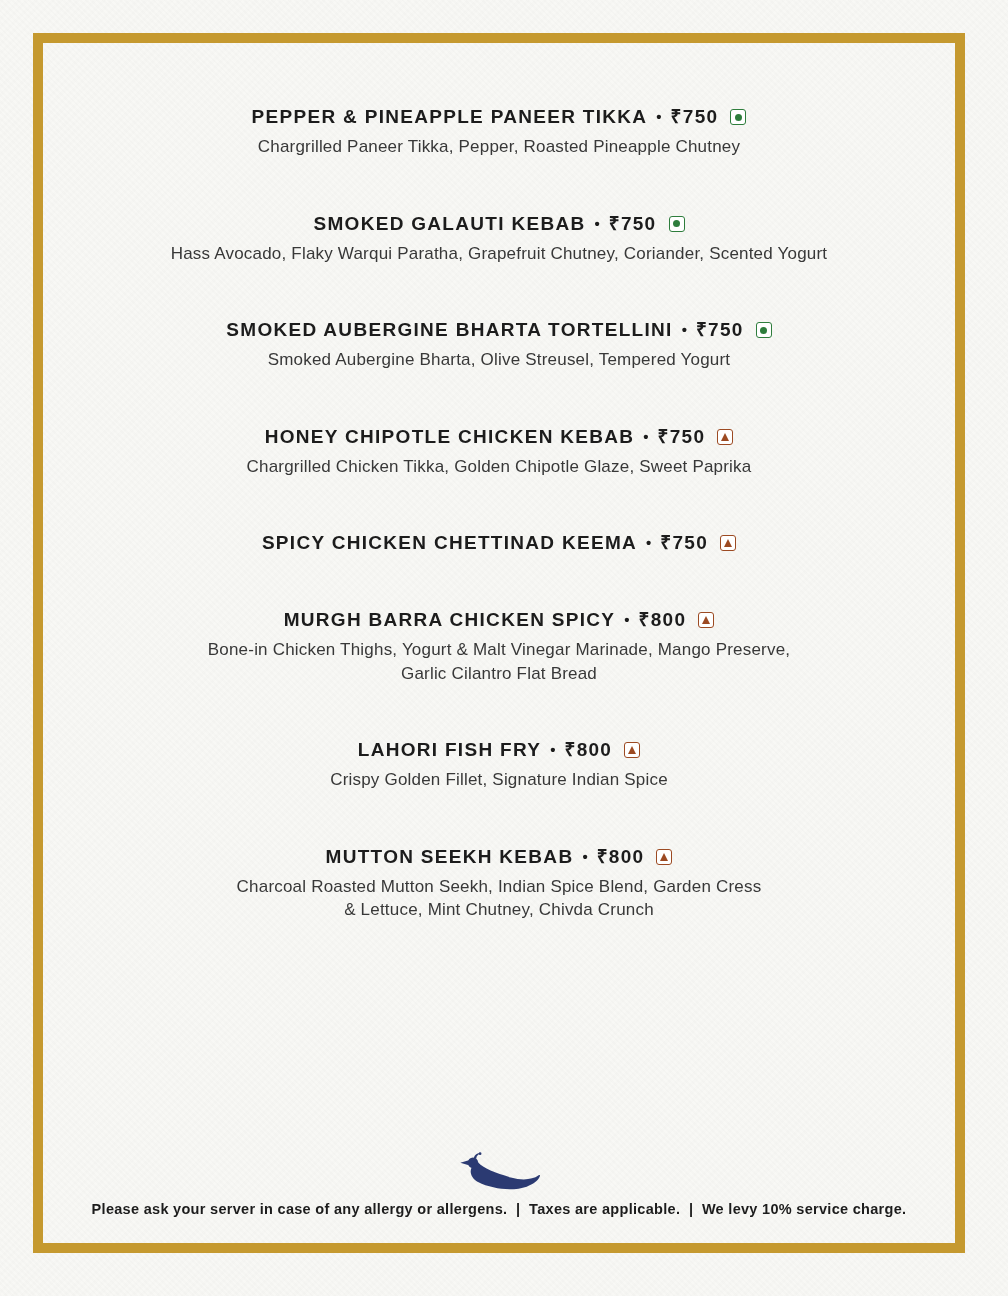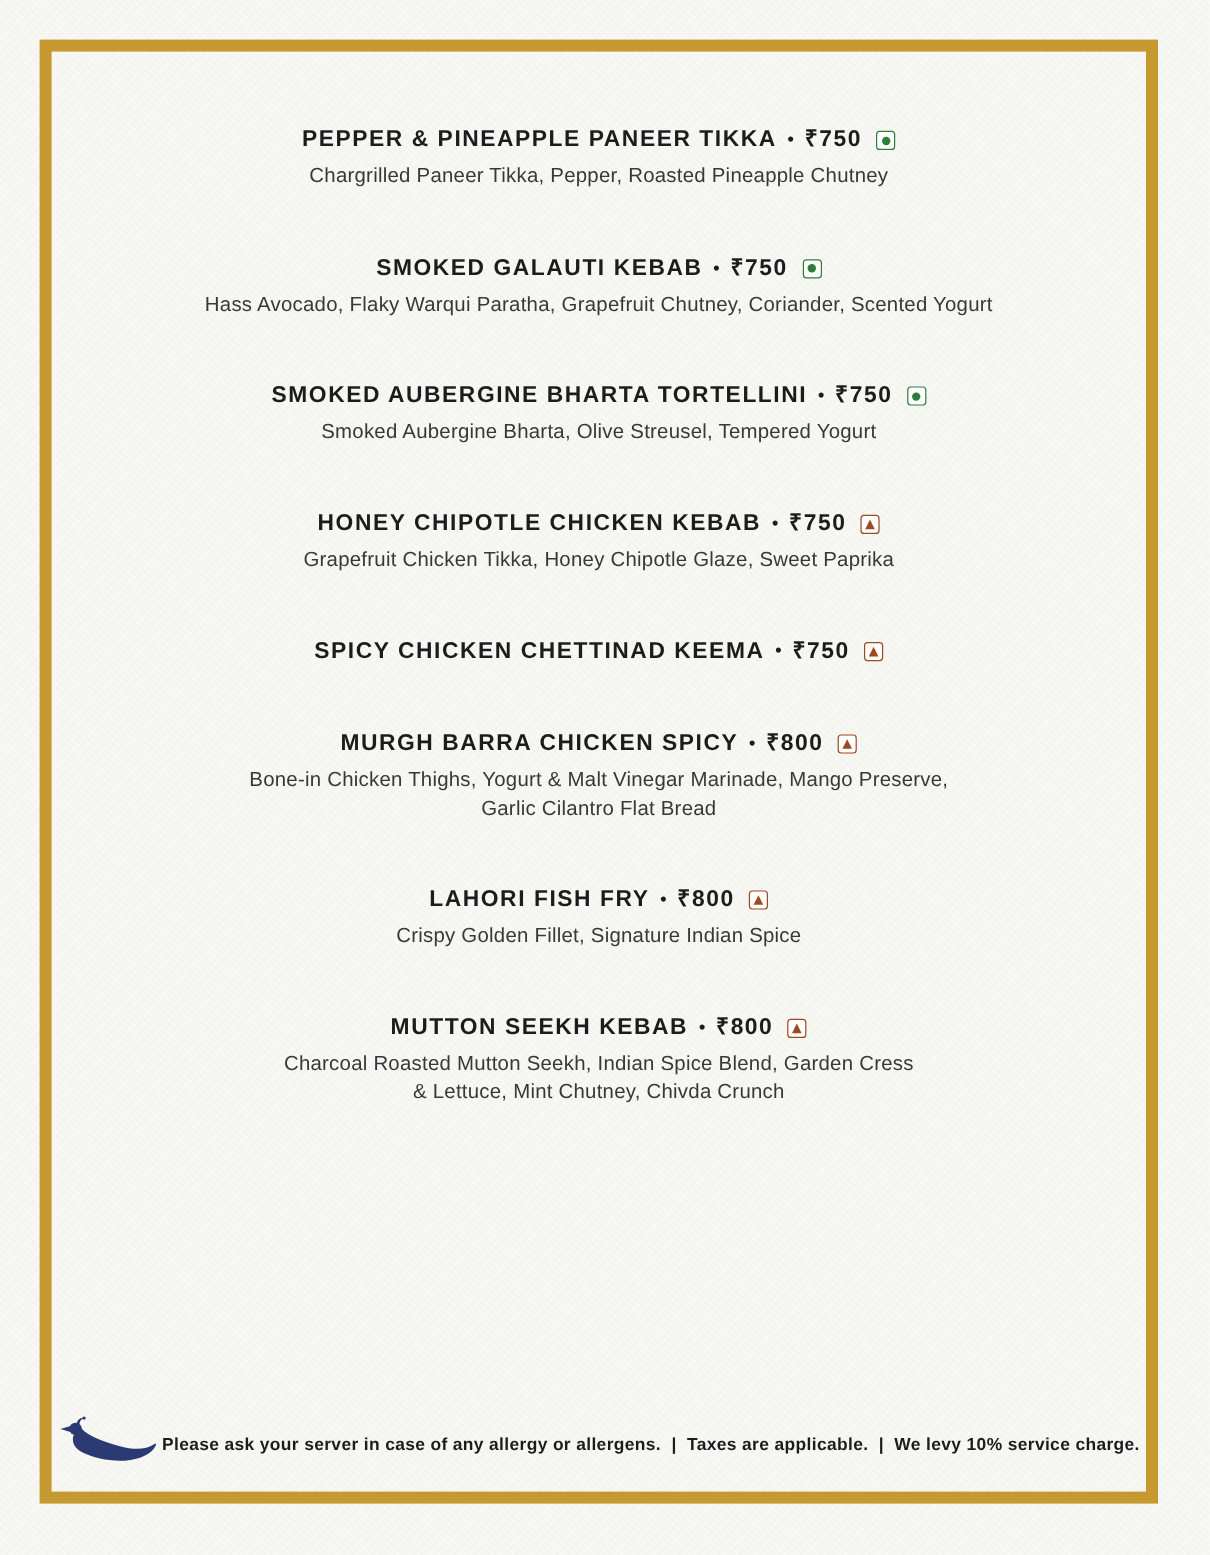--- a/index.html
+++ b/index.html
@@ -87,22 +87,23 @@
     width: 0;
     height: 0;
     border-left: 4.5px solid transparent;
     border-right: 4.5px solid transparent;
     border-bottom: 8px solid #9c4a22;
   }
   .bottom {
     margin-top: auto;
     width: 100%;
     display: flex;
-    align-items: center;
-    padding-bottom: 14px;
+    flex-direction: column;
+    align-items: center;
+    padding-bottom: 26px;
   }
   .logo {
     width: 92px;
     height: 42px;
     margin-bottom: 8px;
   }
   .footer-note {
     color: #1c1c1c;
     font-size: 14.5px;
     font-weight: bold;
@@ -156,21 +157,21 @@
 
       <div class="item">
         <div class="title-row">
           <span class="name">HONEY CHIPOTLE CHICKEN KEBAB</span>
           <span class="sep">•</span>
           <span class="price">₹750</span>
           <span class="diet nonveg">
             <span class="glyph"></span>
           </span>
         </div>
-        <div class="desc">Grapefruit Chicken Tikka, Honey Chipotle Glaze, Sweet Paprika</div>
+        <div class="desc">Chargrilled Chicken Tikka, Golden Chipotle Glaze, Sweet Paprika</div>
       </div>
 
       <div class="item">
         <div class="title-row">
           <span class="name">SPICY CHICKEN CHETTINAD KEEMA</span>
           <span class="sep">•</span>
           <span class="price">₹750</span>
           <span class="diet nonveg">
             <span class="glyph"></span>
           </span>

